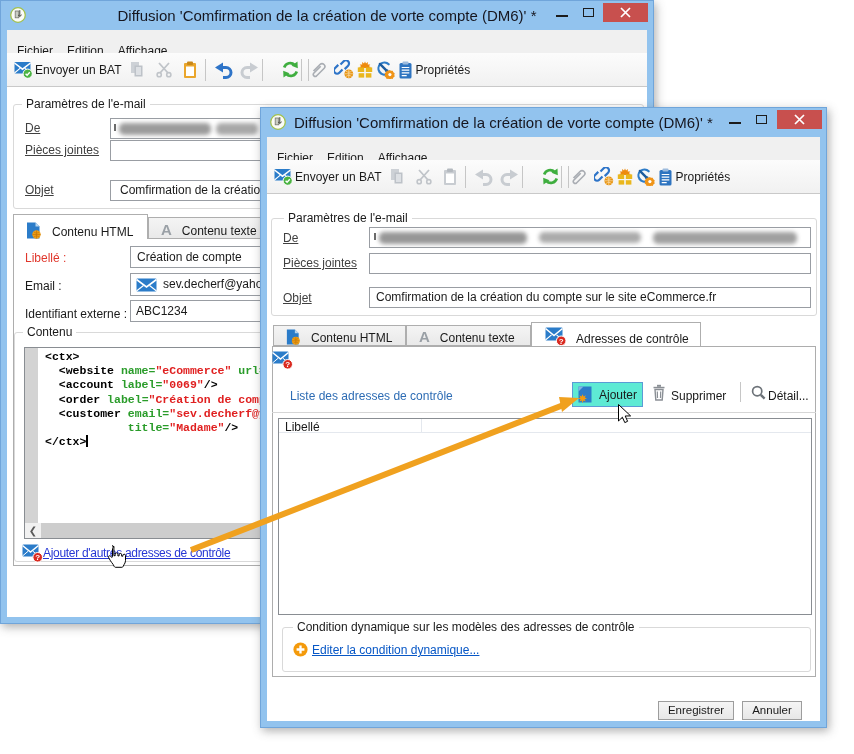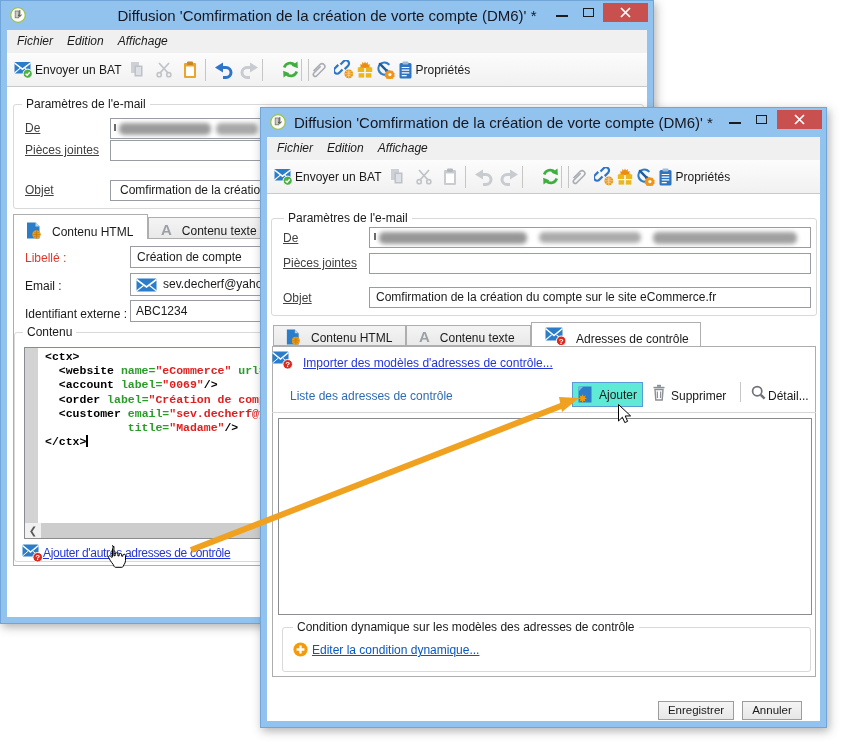--- a/index.html
+++ b/index.html
@@ -10,21 +10,21 @@
   box-shadow:2px 3px 9px rgba(80,80,80,.45); }
 .tbar { position:absolute; left:0; top:0; right:0; height:29px; }
 .ticon { position:absolute; left:9px; top:6px; }
 .ttext { position:absolute; top:0; height:29px; line-height:30px; font-size:15px; color:#16161f; white-space:nowrap; }
 .capmin { position:absolute; width:12px; height:2px; background:#1c1c1c; }
 .capmax { position:absolute; width:11px; height:9px; border:1.5px solid #1c1c1c; }
 .capclose { position:absolute; width:45px; height:19px; top:2px; background:#c8504e; color:#fff; text-align:center; }
 .capclose svg { margin-top:4px; }
 .client { position:absolute; left:6px; top:29px; right:6px; bottom:6px; background:#fff; overflow:hidden; }
 .menub { position:absolute; left:0; top:0; right:0; height:23px; background:#f0f0f0; line-height:23px; }
-.menub span { display:inline-block; padding:0 7px;font-style:italic; }
+.menub span { display:inline-block; padding:10px 7px; }
 .toolb { position:absolute; left:0; top:23px; right:0; height:34px;
   background:linear-gradient(#fcfcfc,#f1f1f1); border-bottom:1px solid #c9c9c9;
   display:flex; align-items:center; padding-left:7px; }
 .toolb svg { flex:none; }
 .tsep { width:1px; height:22px; background:#c6c6c6; flex:none; }
 .content { position:absolute; left:0; top:57px; right:0; bottom:0; background:#fff; }
 fieldset, .fset { position:absolute; border:1px solid #d9d9d9; border-radius:3px; }
 .legend { position:absolute; top:-8px; background:#fff; padding:0 4px; white-space:nowrap; }
 .flabel { position:absolute; color:#404040; text-decoration:underline; white-space:nowrap; }
 .finput { position:absolute; border:1px solid #999da3; background:#fff; font-size:12px; white-space:nowrap; overflow:hidden; }
@@ -326,21 +326,20 @@
       </div>
       <div class="panel" style="left:5px; top:152px; width:544px; height:331px;"></div>
 
       <svg style="position:absolute; left:5px; top:157px;" width="22" height="19" viewBox="0 0 22 19">
             <rect x="0.5" y="0.5" width="16" height="12" rx="1" fill="#2b7cc9"></rect>
             <path d="M0.5,1.5 L8.5,8 L16.5,1.5" stroke="#fff" stroke-width="1.5" fill="none"></path>
             <path d="M0.5,12 L6,7.3 M16.5,12 L11,7.3" stroke="#fff" stroke-width="1" fill="none"></path>
             <circle cx="15.7" cy="13.3" r="4.8" fill="#da2a20" stroke="#fff" stroke-width="1"></circle>
             <text x="15.7" y="16.3" font-size="8" font-weight="bold" fill="#fff" text-anchor="middle" font-family="Liberation Sans">?</text>
           </svg>
-      <a class="lnk" style="position:absolute; left:36px; top:162px; color:#2636d4;">Importer des modèles d'adresses de contrôle...</a>
 
       <div style="position:absolute; left:5px; top:183px; width:544px; height:36px; border-bottom:1px solid #d6d6d6;"></div>
       <div style="position:absolute; left:23px; top:195px; color:#2d6cb4;">Liste des adresses de contrôle</div>
       <div style="position:absolute; left:305px; top:188px; width:71px; height:25px; background:#5eead4; border:1px solid #5b9bd5; display:flex; align-items:center; padding-left:5px;">
         <svg width="14" height="17" viewBox="0 0 14 17">
               <path d="M0.5,0.5 h13 v16 h-13 z" fill="#2b7cc9"></path>
               <path d="M0.5,0.5 h5 l-5,5 z" fill="#7eb3e3"></path>
               <path d="M4.5,8.2 l1.2,2.2 2.2,-1.1 -1.1,2.2 2.2,1.1 -2.4,0.7 1.1,2.2 -2.2,-0.9 -0.9,2.4 -0.9,-2.4 -2.2,0.9 1.1,-2.2 -2.4,-0.7 2.2,-1.1 -1.1,-2.2 2.2,1.1 z" fill="#f09a10"></path>
             </svg>
         <span style="margin-left:7px;">Ajouter</span>
@@ -353,20 +352,24 @@
           </svg>
       <div style="position:absolute; left:404px; top:195px;">Supprimer</div>
       <div style="position:absolute; left:473px; top:188px; width:1px; height:20px; background:#c6c6c6;"></div>
       <svg style="position:absolute; left:484px; top:191px;" width="15" height="15" viewBox="0 0 15 15">
             <circle cx="6.2" cy="6.2" r="4.6" stroke="#6d7379" stroke-width="1.7" fill="none"></circle>
             <path d="M9.8,9.8 L13.6,13.6" stroke="#6d7379" stroke-width="2.4"></path>
           </svg>
       <div style="position:absolute; left:501px; top:195px;">Détail...</div>
 
       <div style="position:absolute; left:11px; top:224px; width:534px; height:197px; border:1px solid #898d92; background:#fff;">
+        <div style="position:absolute; left:0; top:0; right:0; height:14px; border-bottom:1px solid #e4e8ee;">
+          <div style="position:absolute; left:6px; top:1px;">Libellé</div>
+          <div style="position:absolute; left:142px; top:0; width:1px; height:14px; background:#e4e8ee;"></div>
+        </div>
       </div>
 
       <div class="fset" style="left:15px; top:433px; width:529px; height:45px;">
         <div class="legend" style="left:10px;">Condition dynamique sur les modèles des adresses de contrôle</div>
       </div>
       <svg style="position:absolute; left:26px; top:448px;" width="15" height="15" viewBox="0 0 18 18">
             <circle cx="9" cy="9" r="8.5" fill="#f49a0b"></circle>
             <path d="M9,4.3 v9.4 M4.3,9 h9.4" stroke="#fff" stroke-width="2.8"></path>
           </svg>
       <a class="lnk" style="position:absolute; left:45px; top:449px; color:#0757c6;">Editer la condition dynamique...</a>

